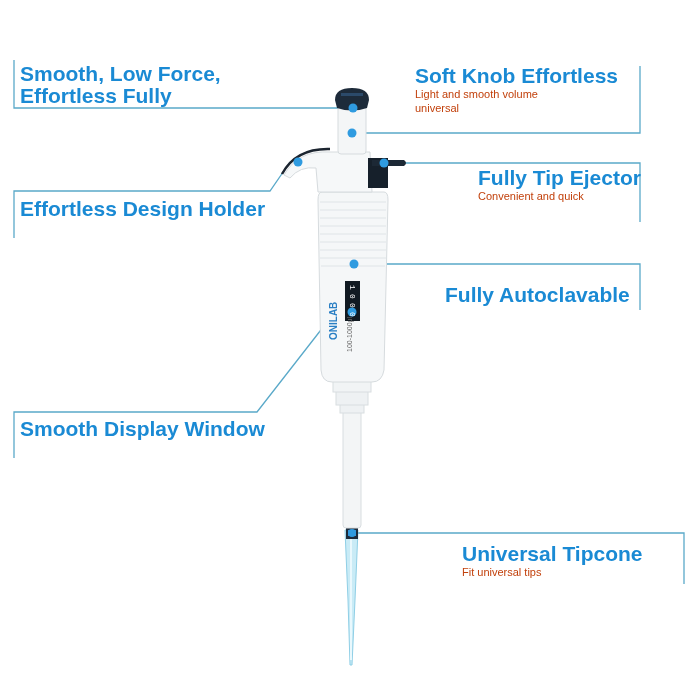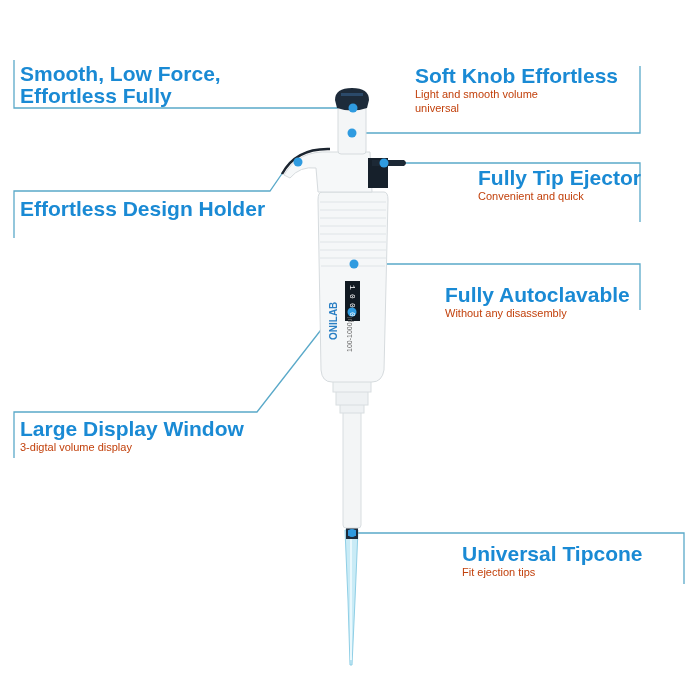--- a/index.html
+++ b/index.html
@@ -115,25 +115,23 @@
     <span class="title">Fully Tip Ejector</span>
     <span class="desc">Convenient and quick</span>
   </div>
 
   <div class="label" style="left:20px;top:198px;">
     <span class="title">Effortless Design Holder</span>
   </div>
 
   <div class="label" style="left:445px;top:267px;margin-top:17px;">
     <span class="title">Fully Autoclavable</span>
-    <span class="desc">Without any disassembly</span>
   </div>
 
   <div class="label" style="left:20px;top:418px;">
-    <span class="title">Large Display Window</span>
-    <span class="desc">3-digtal volume display</span>
+    <span class="title">Smooth Display Window</span>
   </div>
 
   <div class="label" style="left:462px;top:543px;">
     <span class="title">Universal Tipcone</span>
-    <span class="desc">Fit ejection tips</span>
+    <span class="desc">Fit universal tips</span>
   </div>
 </div>
 
 </body></html>

